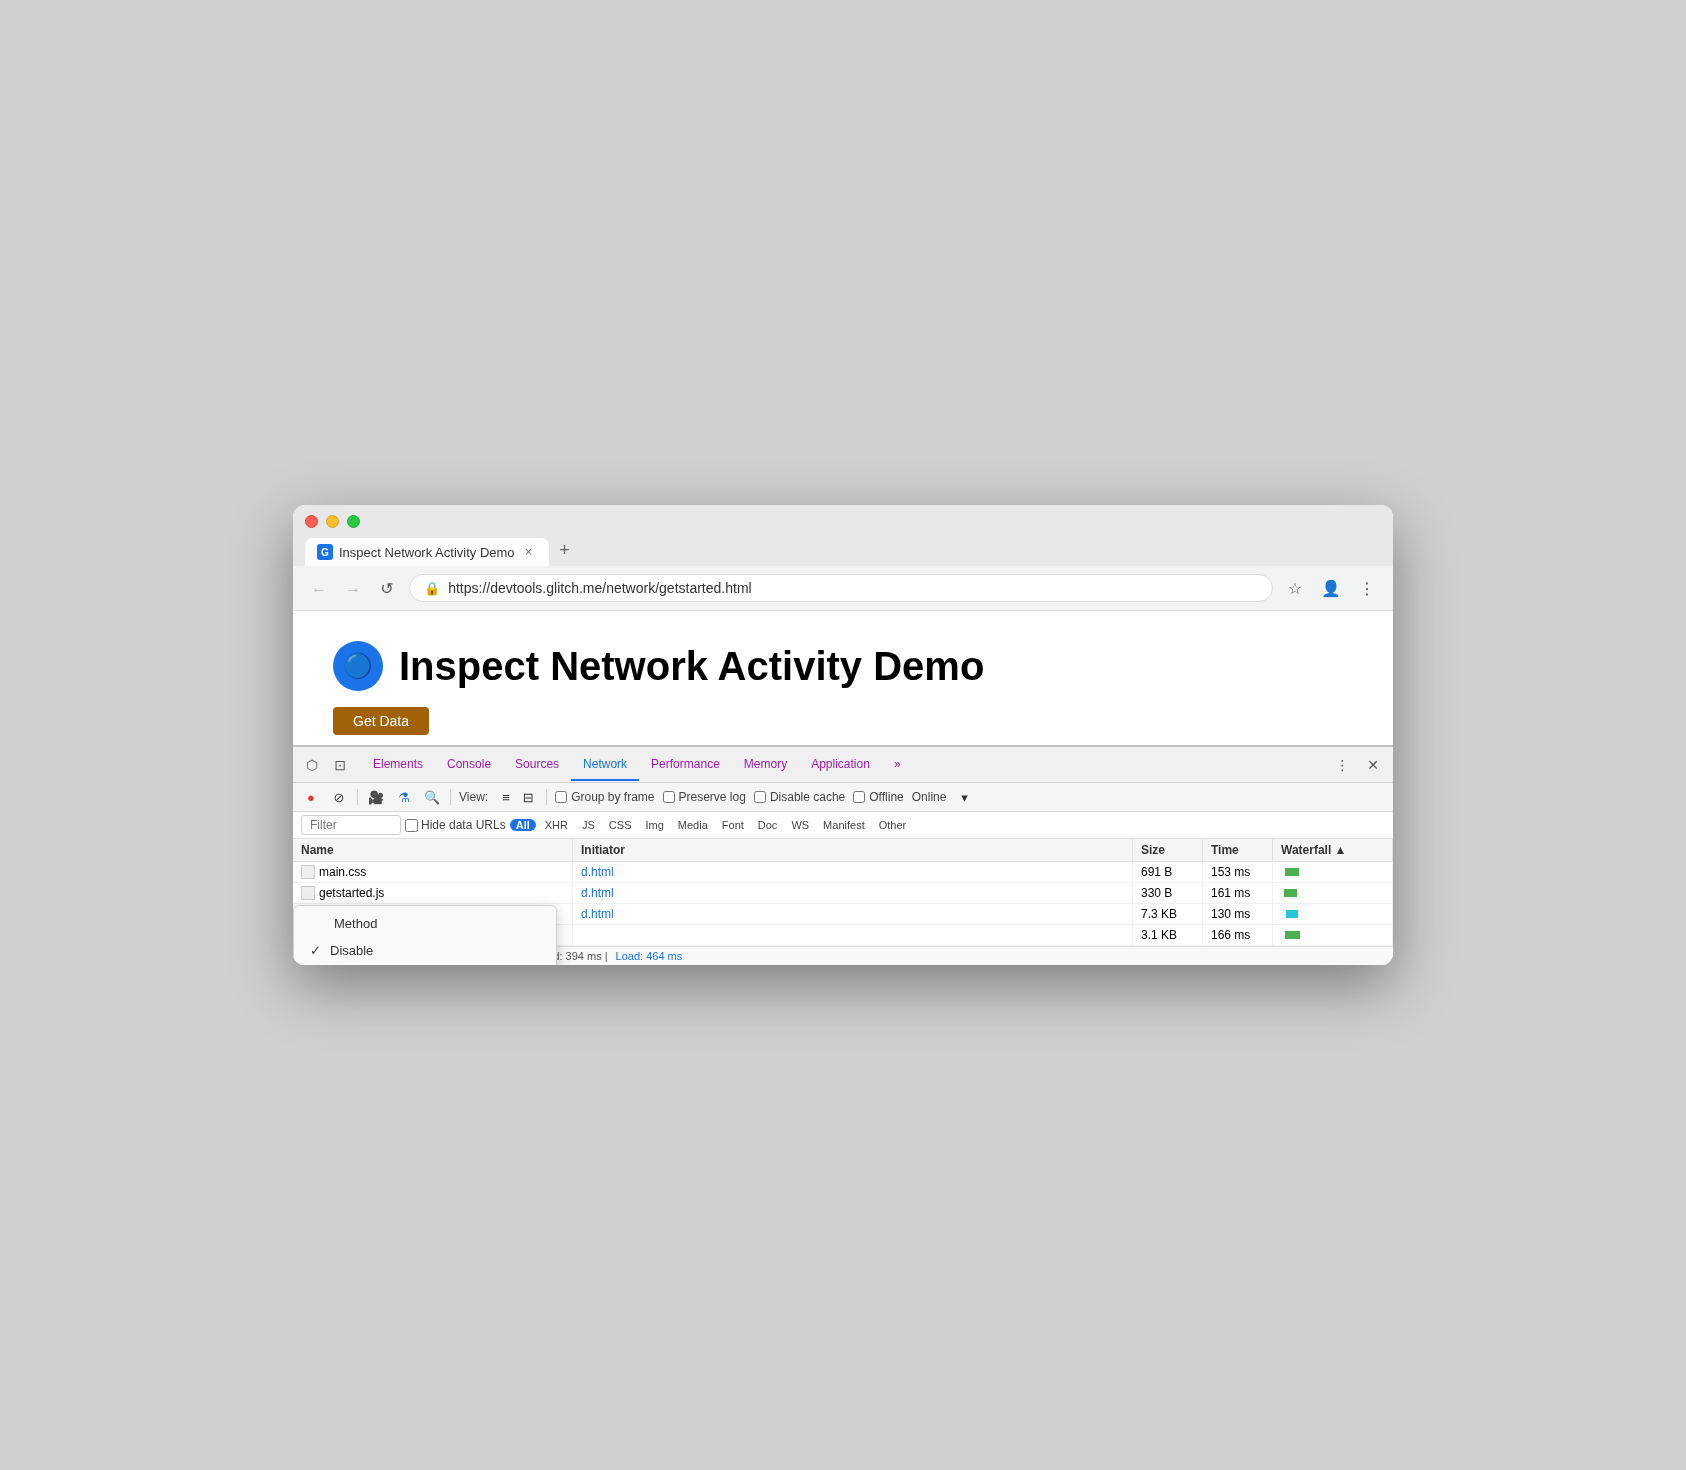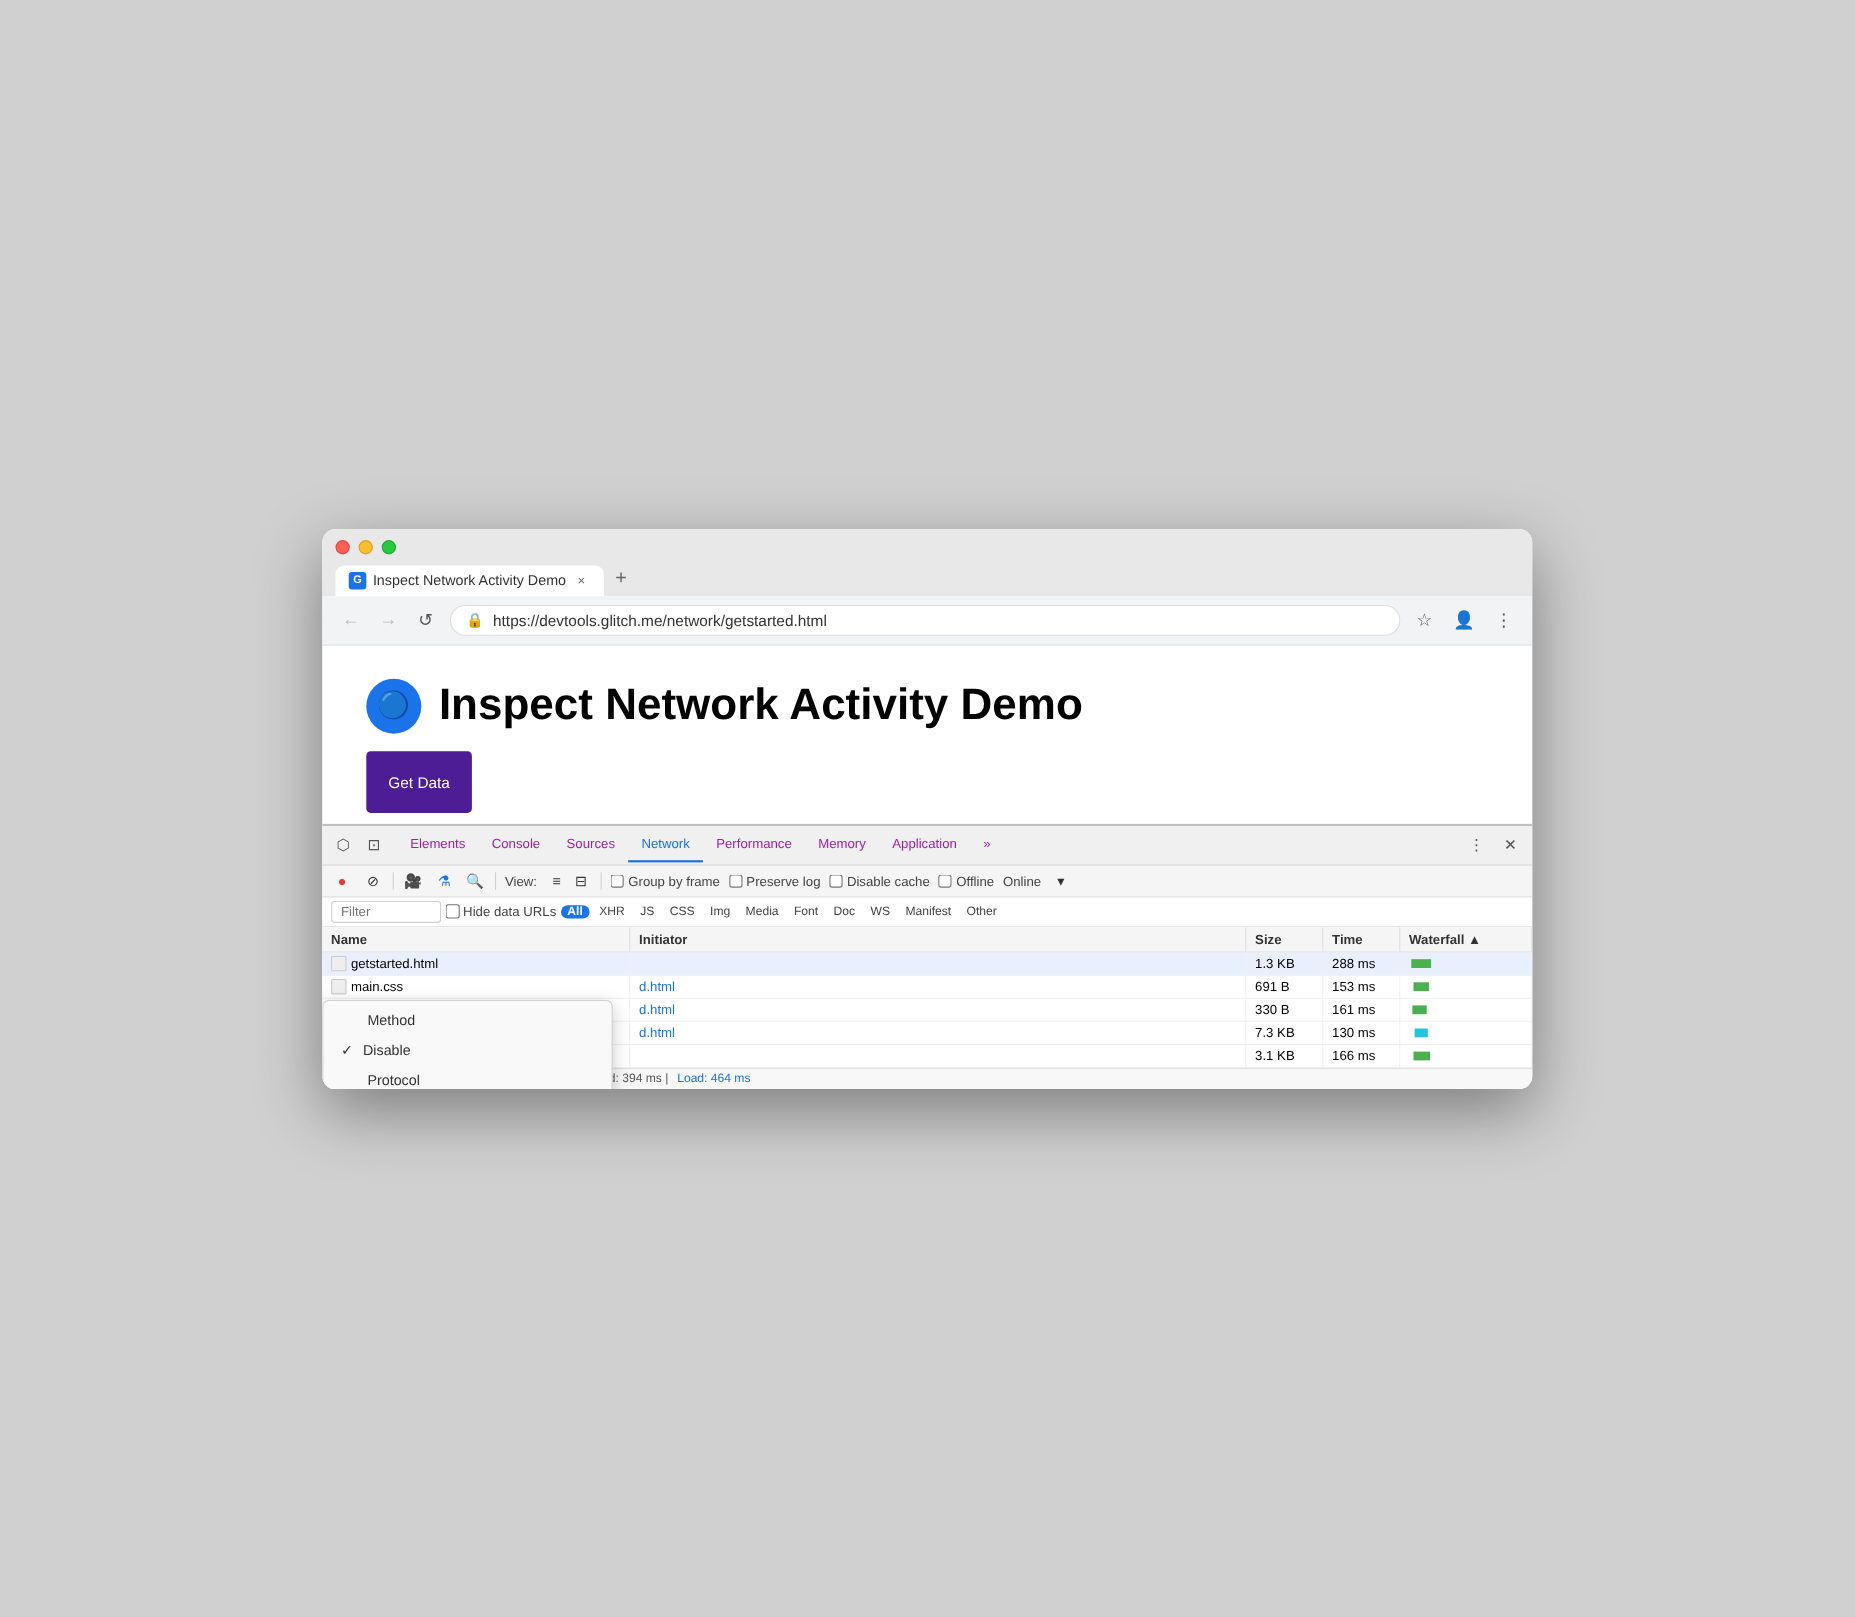--- a/index.html
+++ b/index.html
@@ -203,24 +203,24 @@
       color: #333;
       margin-bottom: 20px;
     }
 
     .page-subtitle a {
       color: #1a73e8;
       text-decoration: underline;
     }
 
     .get-data-btn {
-      background: #4c1d95;
+      background: #a16207;
       color: white;
       border: none;
-      padding: 20px 20px;
+      padding: 6px 20px;
       border-radius: 4px;
       font-size: 14px;
       font-weight: 500;
       cursor: pointer;
       margin-bottom: 0;
     }
 
     
     .devtools {
       background: #f8f8f8;
@@ -670,34 +670,20 @@
 
       <div class="network-table">
         <div class="network-table-header">
           <div class="col">Name</div>
           <div class="col">Initiator</div>
           <div class="col">Size</div>
           <div class="col">Time</div>
           <div class="col">Waterfall ▲</div>
         </div>
 
-        <div class="network-row selected">
-          <div class="col">
-            <div class="file-icon"></div>
-            <span>getstarted.html</span>
-          </div>
-          <div class="col"></div>
-          <div class="col">1.3 KB</div>
-          <div class="col">288 ms</div>
-          <div class="col">
-            <div class="waterfall-bar-container">
-              <div class="waterfall-bar" style="left:2px;width:18px;"></div>
-            </div>
-          </div>
-        </div>
 
         <div class="network-row">
           <div class="col">
             <div class="file-icon"></div>
             <span>main.css</span>
           </div>
           <div class="col" style="color:#1a73e8;">d.html</div>
           <div class="col">691 B</div>
           <div class="col">153 ms</div>
           <div class="col">

